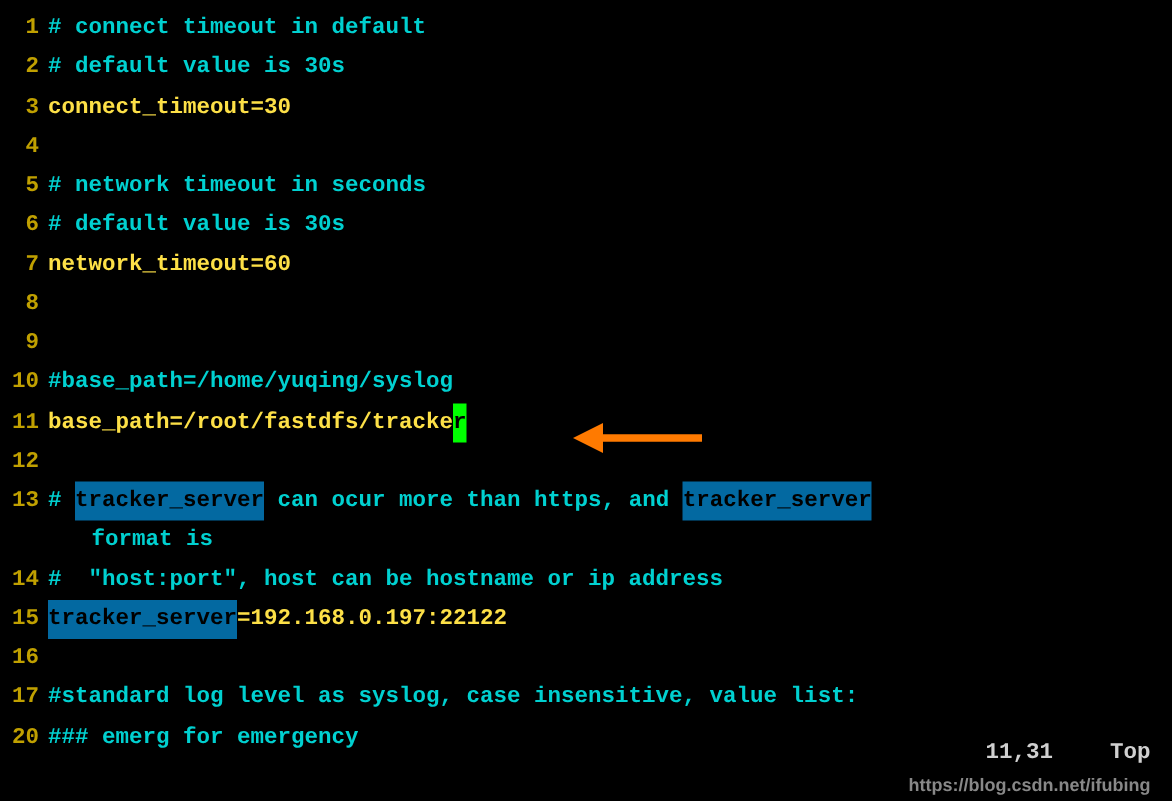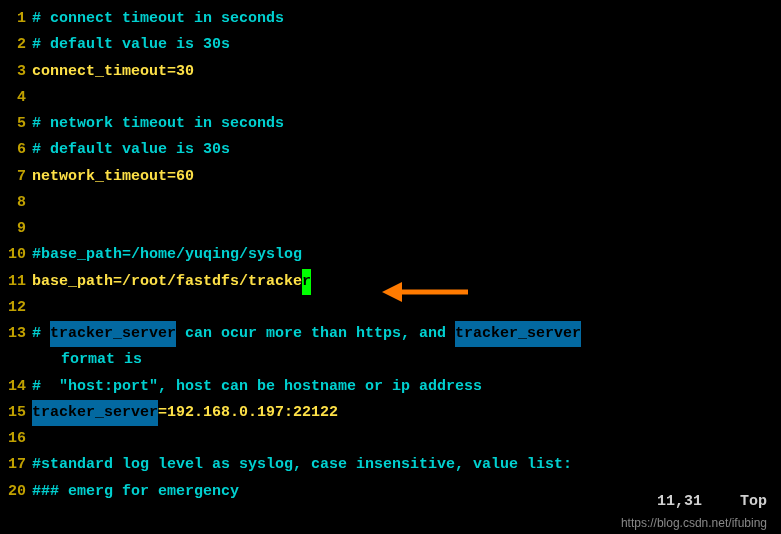--- a/index.html
+++ b/index.html
@@ -62,31 +62,31 @@
       display: flex;
       gap: 38px;
     }
     .watermark {
       position: absolute;
       bottom: 4px;
       right: 14px;
       color: #888;
       font-size: 12px;
       font-family: sans-serif;
-      font-weight: normal;
+      font-weight: bold;
     }
   </style>
 </head>
 <body>
 
 <div class="editor">
 
   <div class="line">
     <span class="line-num">1</span>
-    <span class="code"><span class="comment"># connect timeout in seconds</span></span>
+    <span class="code"><span class="comment"># connect timeout in default</span></span>
   </div>
 
   <div class="line">
     <span class="line-num">2</span>
     <span class="code"><span class="comment"># default value is 30s</span></span>
   </div>
 
   <div class="line">
     <span class="line-num">3</span>
     <span class="code"><span class="plain">connect_timeout=30</span></span>

